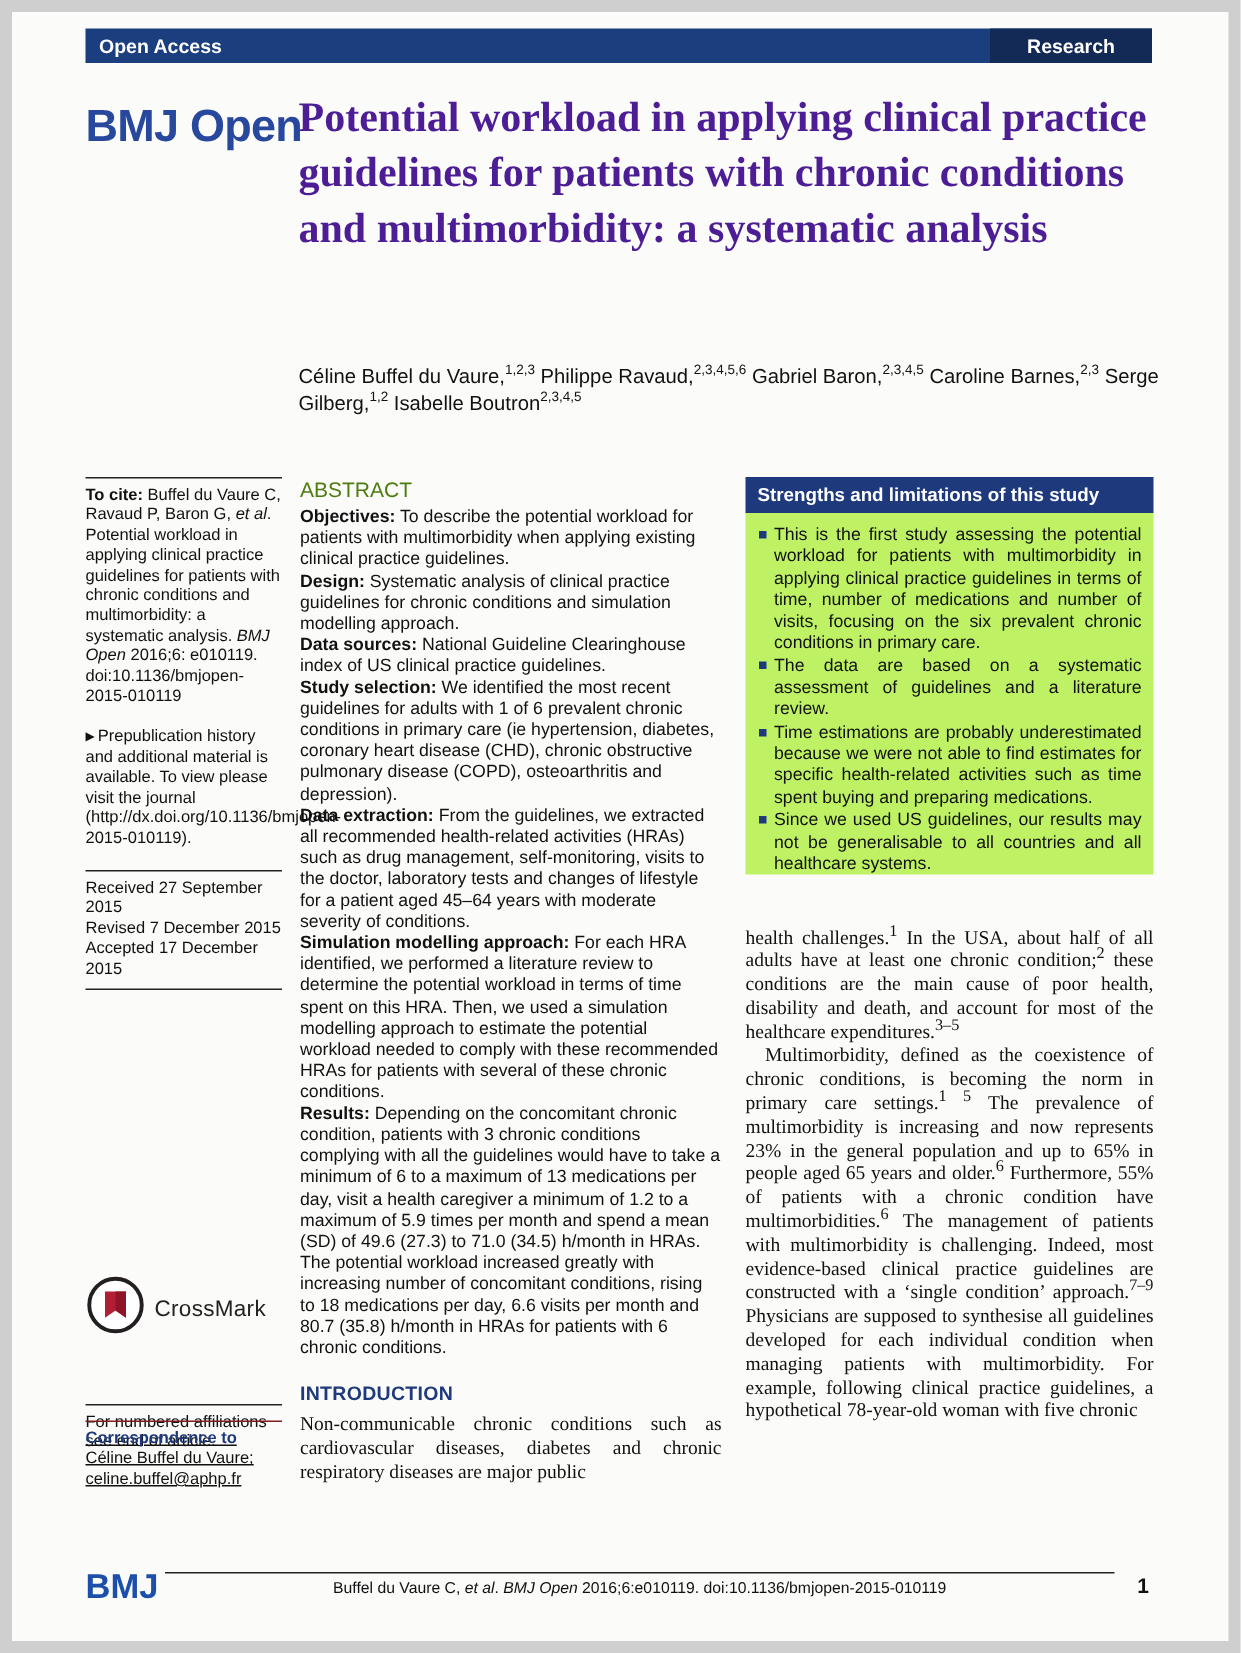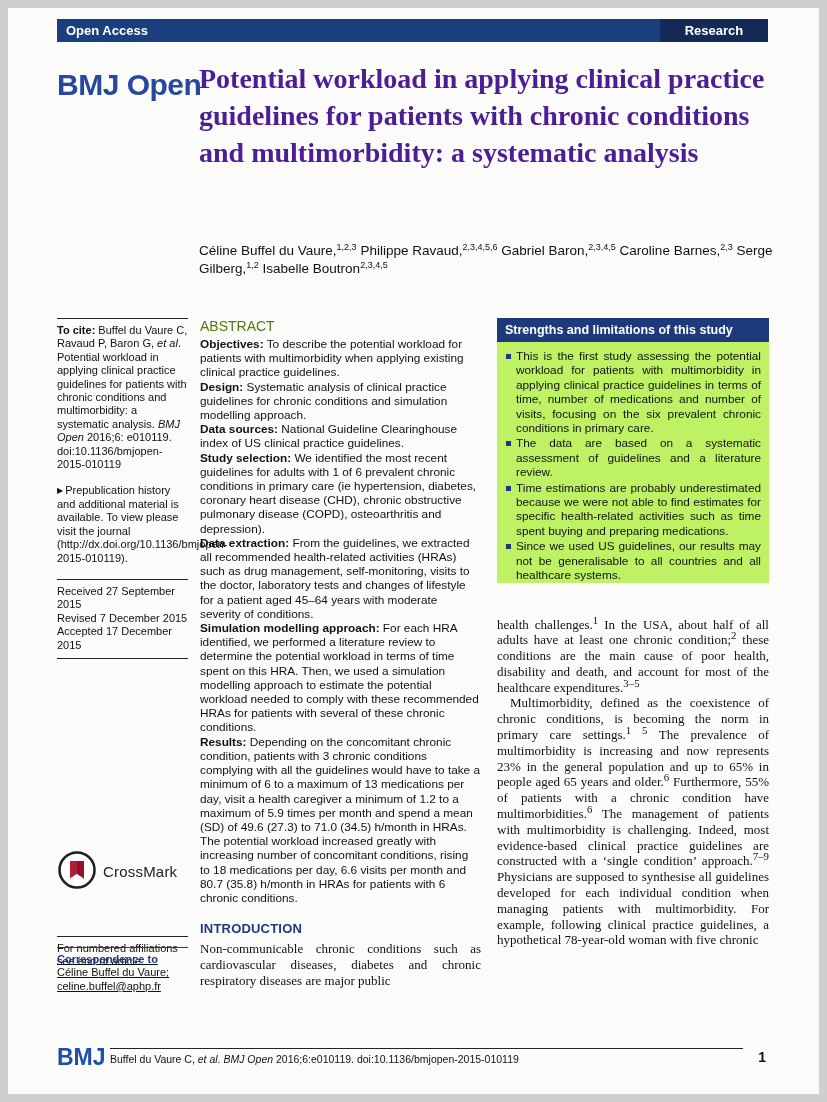--- a/index.html
+++ b/index.html
@@ -42,21 +42,21 @@
   .sbox-head{background:#1e3a7c;color:#fff;font-weight:bold;font-size:12.5px;padding:5px 8px;}
   .sbox-body{background:#bef264;padding:7px 8px 0;}
   .sbox-body ul{list-style:none;}
   .sbox-body li{position:relative;padding-left:11px;font-size:11.8px;line-height:14.4px;text-align:justify;margin-bottom:1px;}
   .sbox-body li::before{content:"";position:absolute;left:1px;top:5px;width:5px;height:5px;background:#1e3a7c;}
   .right-text{margin-top:34px;}
   .right-text p.indent{text-indent:13px;}
 
   .footer-logo{position:absolute;left:49px;top:1036px;font-size:23px;font-weight:bold;color:#1b4faa;}
   .footer-cite{position:absolute;left:102px;right:76px;top:1040px;border-top:1px solid #222;padding-top:4px;
-               text-align:left;font-size:10.5px;}
+               text-align:center;font-size:10.5px;}
   .footer-page{position:absolute;right:53px;top:1041px;font-size:14px;font-weight:bold;}
   sup{line-height:0;}
 </style>
 </head>
 <body>
 
 <div class="sheet">
 
   <div class="topbar">
     <span class="oa">Open Access</span>

